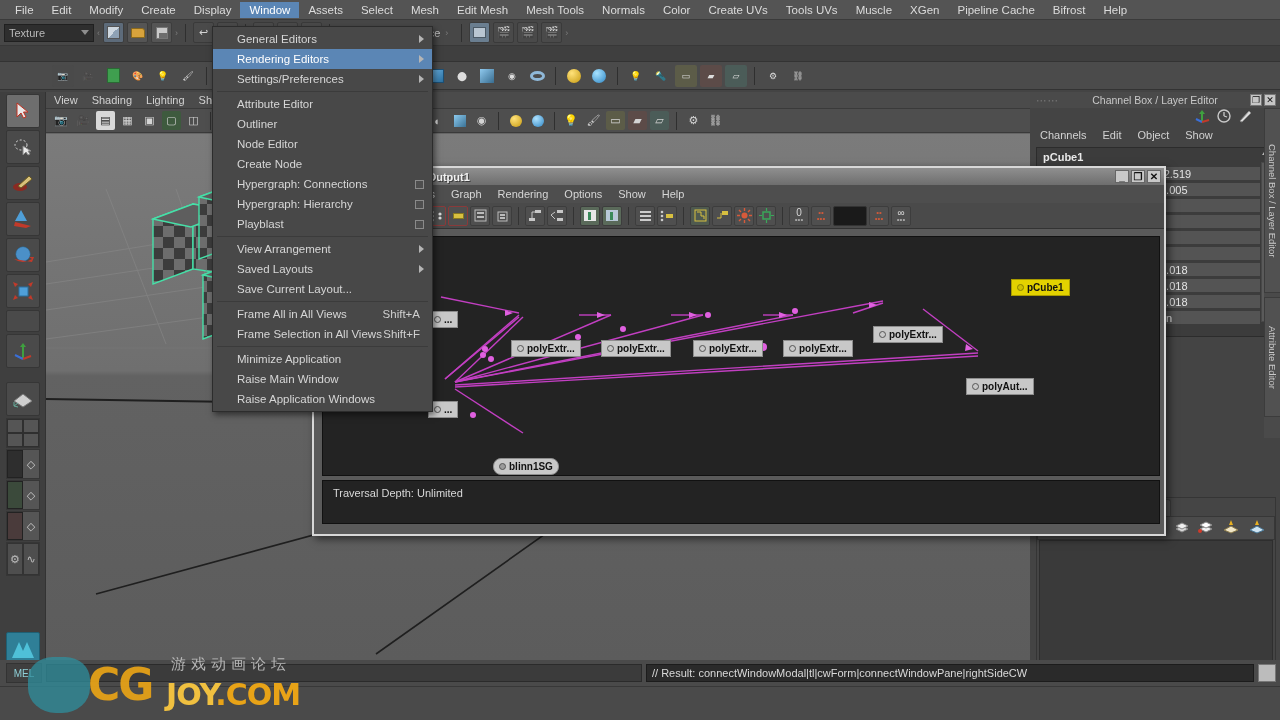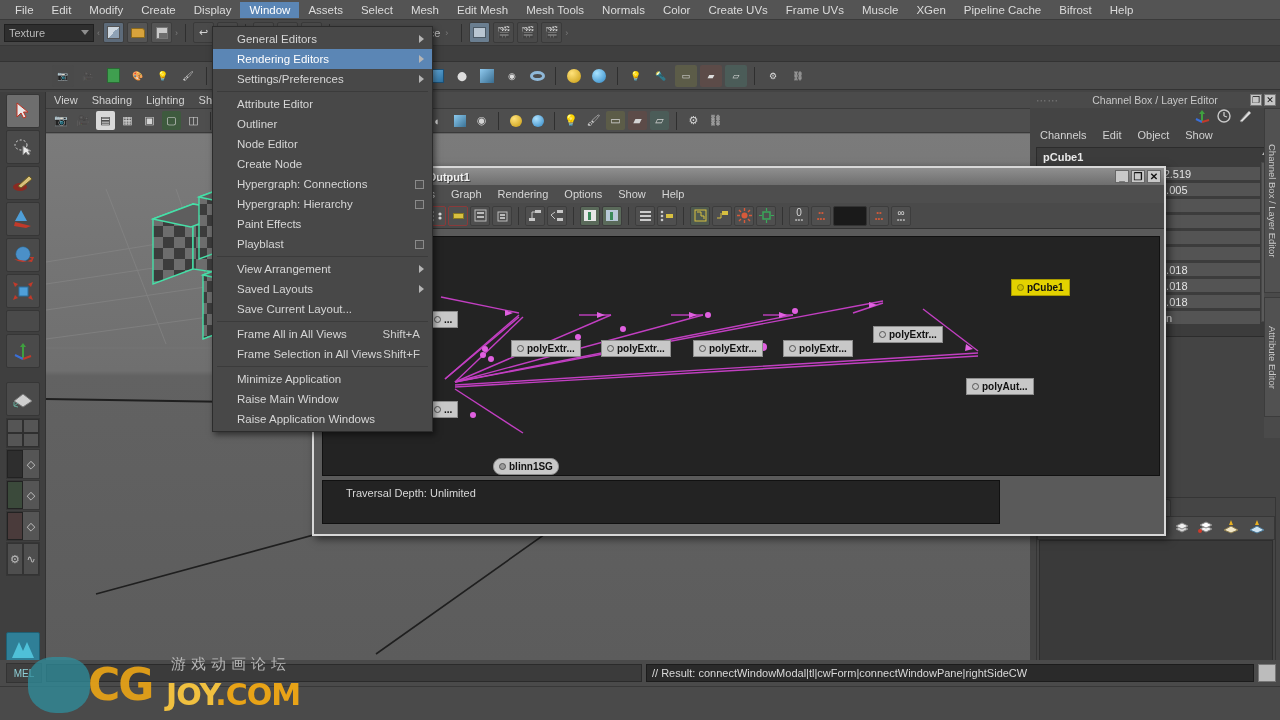--- a/index.html
+++ b/index.html
@@ -113,22 +113,22 @@
     background:#4f4f4f;border:1px solid #3d3d3d;position:relative;font-size:8px;color:#ccc;}
   .htsep{width:1px;height:18px;background:#333;margin:0 4px;}
   #hycanvas{position:absolute;left:8px;top:68px;width:838px;height:240px;background:#232323;
     border:1px solid #111;overflow:hidden;}
   .node{position:absolute;height:17px;background:#c8c8c8;border:1px solid #8d8d8d;display:flex;
     align-items:center;padding:0 5px;gap:3px;font-size:10px;font-weight:bold;color:#111;white-space:nowrap;}
   .node.sel{background:#e3d200;border-color:#a89a00;}
   .ndot{width:7px;height:7px;border-radius:50%;border:1px solid #555;background:transparent;flex:none;}
   .ndot.y{background:#cfc200;border-color:#8a8200;}
   .ndot.g{background:#9a9a9a;}
-  #hyfoot{position:absolute;left:8px;bottom:10px;width:678px;height:44px;background:#232323;
-    border:1px solid #111;color:#d8d8d8;font-size:11px;padding:6px 23px;}
+  #hyfoot{position:absolute;left:8px;bottom:10px;width:838px;height:44px;background:#232323;
+    border:1px solid #111;color:#d8d8d8;font-size:11px;padding:6px 10px;}
   
   #cmdbar{position:absolute;left:0;top:660px;width:1280px;height:26px;background:#4a4a4a;
     display:flex;align-items:center;}
   .mel-badge{width:36px;height:20px;margin-left:6px;background:#3f3f3f;border:1px solid #333;
     display:flex;align-items:center;justify-content:center;font-size:10px;color:#8fd0d8;}
   .cmdin{flex:1;height:18px;background:#3b3b3b;border:1px solid #2b2b2b;margin:0 4px;}
   .resultbar{width:608px;height:18px;background:#2a2a2a;border:1px solid #1c1c1c;color:#d9d9d9;
     font-size:11px;padding-left:5px;line-height:17px;overflow:hidden;white-space:nowrap;}
   .resico{width:18px;height:18px;background:#bcbcbc;border:1px solid #777;margin:0 4px;}
   #helpline{position:absolute;left:0;top:686px;width:1280px;height:34px;background:#4a4a4a;
@@ -156,21 +156,21 @@
   <div class="mi">Display</div>
   <div class="mi" style="background:#5b86b5;color:#fff;">Window</div>
   <div class="mi">Assets</div>
   <div class="mi">Select</div>
   <div class="mi">Mesh</div>
   <div class="mi">Edit Mesh</div>
   <div class="mi">Mesh Tools</div>
   <div class="mi">Normals</div>
   <div class="mi">Color</div>
   <div class="mi">Create UVs</div>
-  <div class="mi">Frame UVs</div>
+  <div class="mi">Tools UVs</div>
   <div class="mi">Muscle</div>
   <div class="mi">XGen</div>
   <div class="mi">Pipeline Cache</div>
   <div class="mi">Bifrost</div>
   <div class="mi">Help</div>
 </div>
 
 <div id="statusline">
   <div class="sel-dd">
     <span>Texture</span>
@@ -608,23 +608,20 @@
     </div>
     <div class="mrow">
       <span>Hypergraph: Connections</span>
       <span class="opt"></span>
     </div>
     <div class="mrow">
       <span>Hypergraph: Hierarchy</span>
       <span class="opt"></span>
     </div>
     <div class="mrow">
-      <span>Paint Effects</span>
-    </div>
-    <div class="mrow">
       <span>Playblast</span>
       <span class="opt"></span>
     </div>
     <div class="mdiv"></div>
     <div class="mrow">
       <span>View Arrangement</span>
       <span class="sub"></span>
     </div>
     <div class="mrow">
       <span>Saved Layouts</span>

